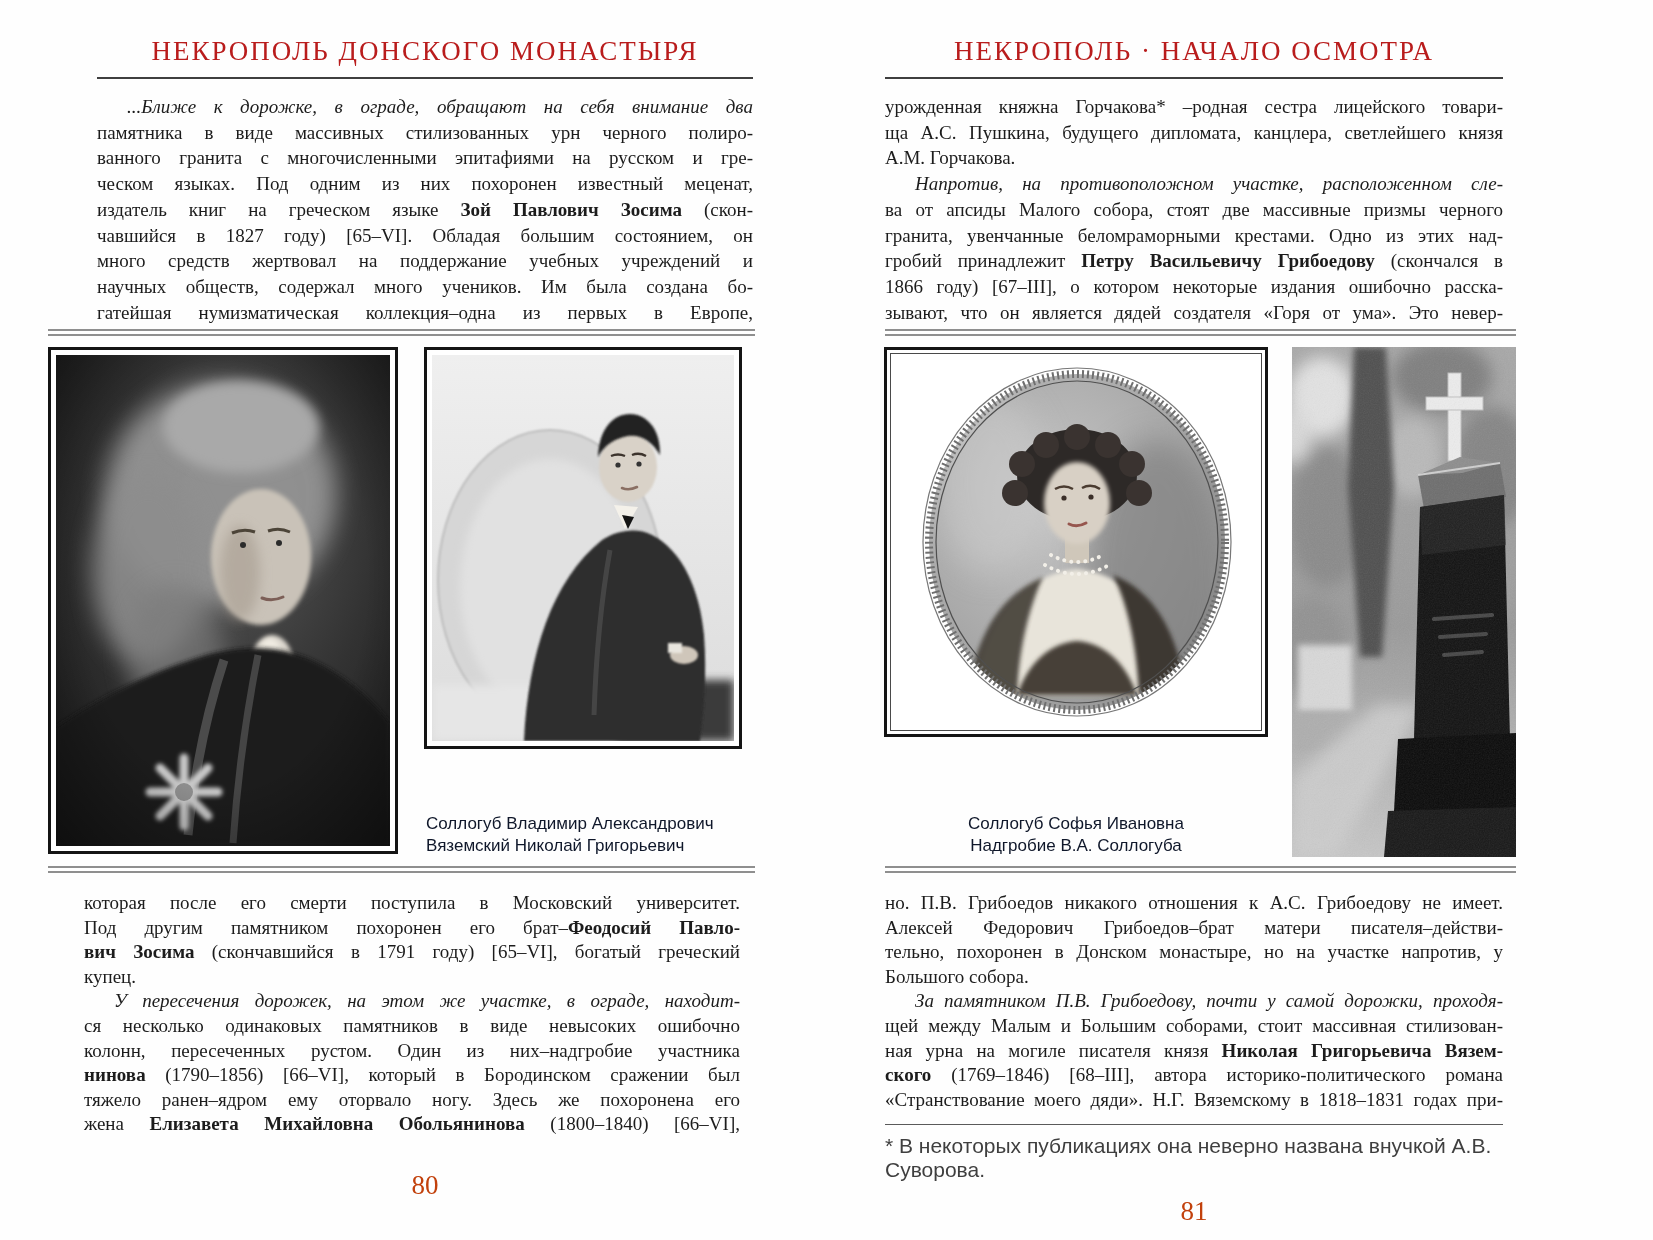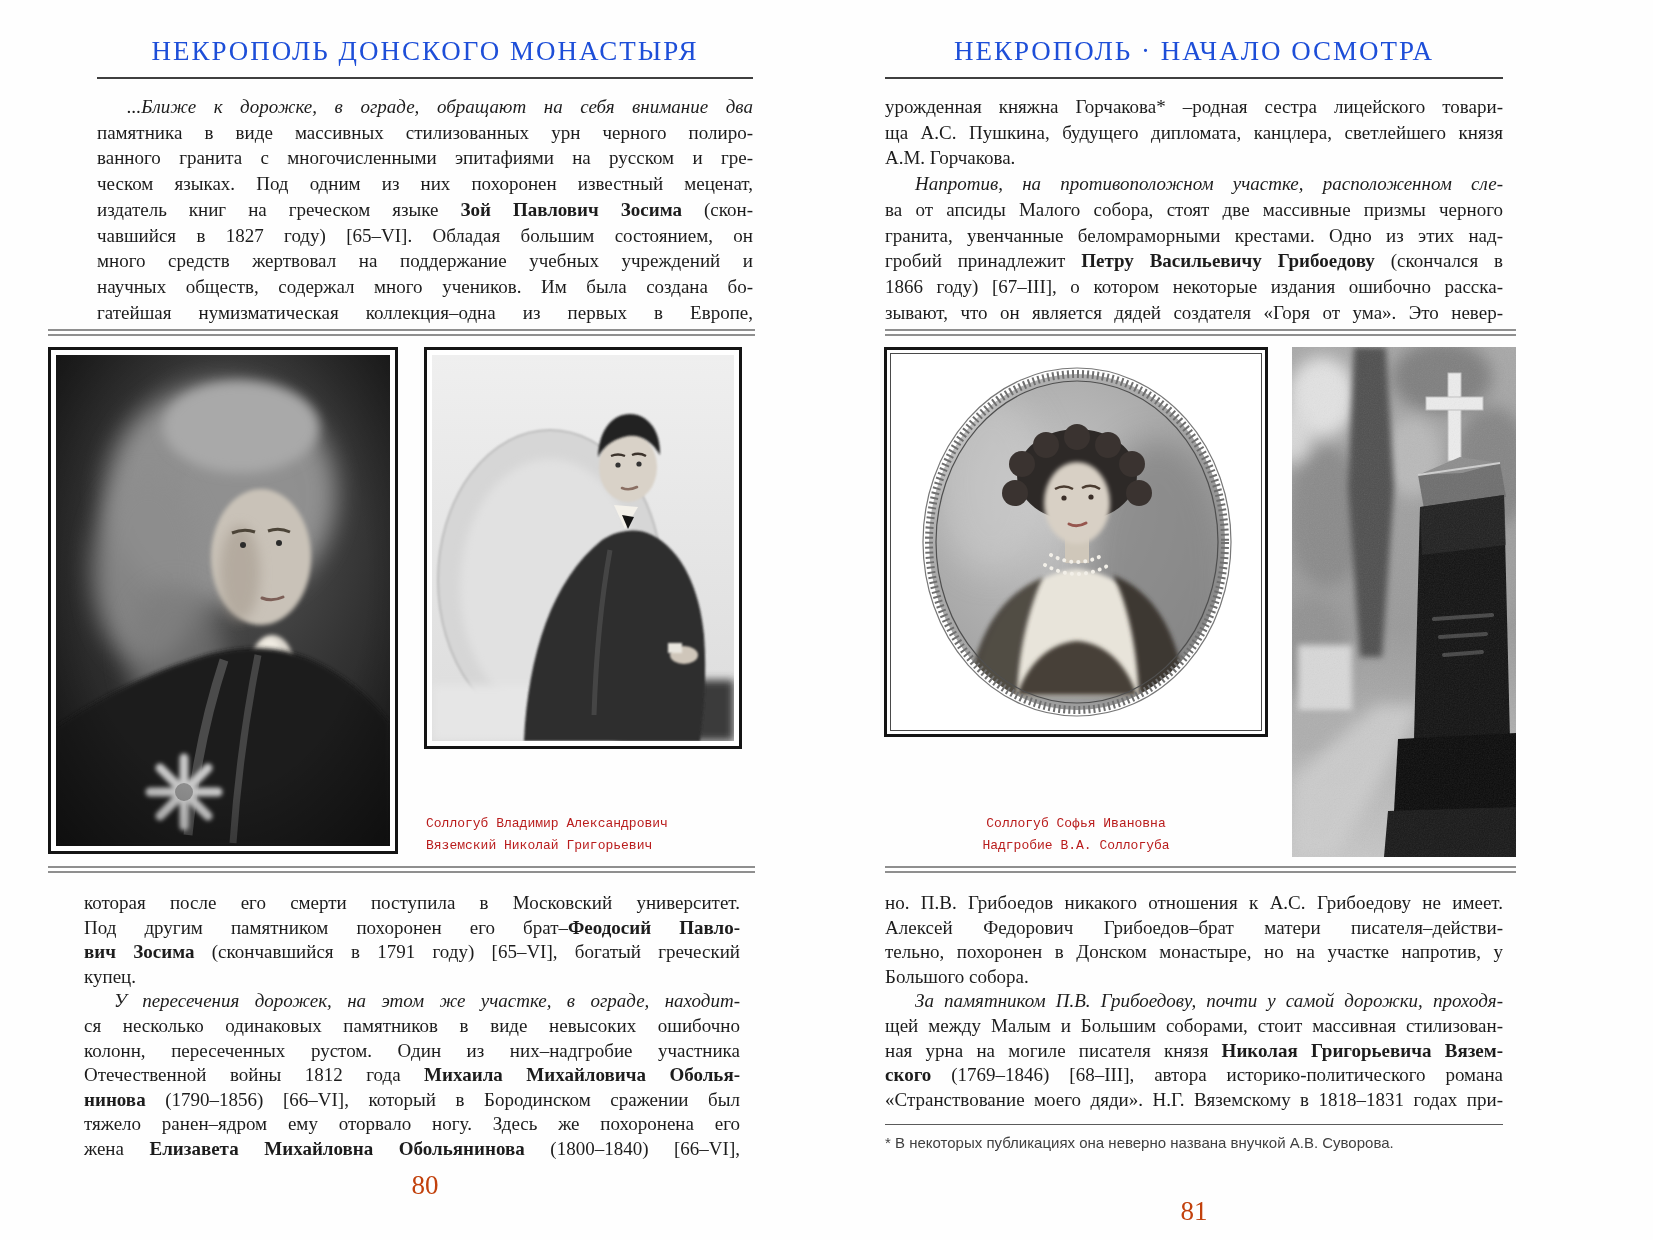--- a/index.html
+++ b/index.html
@@ -1,39 +1,39 @@
 <!DOCTYPE html>
 <html><head>
 <meta charset="utf-8">
 <style>
   html,body{margin:0;padding:0;background:#ffffff;}
   .spread{position:relative;width:1653px;height:1240px;background:#fefefe;overflow:hidden;
           font-family:"Liberation Serif", serif;color:#1c1c1c;}
   .abs{position:absolute;}
-  .runhead{font-size:27px;letter-spacing:2px;text-align:center;color:#1d4ed8;white-space:nowrap;}
+  .runhead{font-size:27px;letter-spacing:2px;text-align:center;color:#b91c1c;white-space:nowrap;}
   .headrule{height:2px;background:#3f3f3f;}
   .drule{height:7px;box-sizing:border-box;border-top:2px solid #8f8f8f;border-bottom:2px solid #8f8f8f;background:#ffffff;}
   .tb{font-size:19px;color:#1c1c1c;}
   .tb1{line-height:25.7px;}
   .tb2{line-height:24.6px;}
   .tline{text-align:justify;text-align-last:justify;white-space:nowrap;}
   .tline.last{text-align-last:left;}
   .tline.ind{text-indent:30px;font-style:italic;}
   .tline .b{font-weight:bold;}
   .pframe{box-sizing:border-box;border:3px solid #141414;background:#ffffff;padding:5px;}
   .pframe svg{display:block;width:100%;height:100%;}
   .panel{box-sizing:border-box;border:3px solid #141414;background:#ffffff;}
   .panel-inner{position:absolute;left:3px;top:3px;right:3px;bottom:3px;border:1px solid #4a4a4a;}
   .panel-inner svg{position:absolute;left:10px;top:9px;}
   .photo svg{display:block;width:100%;height:100%;}
-  .caption{font-family:Liberation Mono, monospace;font-size:13px;line-height:22px;color:#b91c1c;}
+  .caption{font-family:Liberation Sans, sans-serif;font-size:17px;line-height:22px;color:#0f172a;}
   .cap-right{text-align:center;}
   .pagenum{font-size:27px;text-align:center;color:#c2410c;}
   .footrule{height:1px;background:#5a5a5a;}
-  .footnote{font-family:"Liberation Sans", sans-serif;font-size:15px;color:#3f3f3f;}
+  .footnote{font-family:"Liberation Sans", sans-serif;font-size:21px;color:#3f3f3f;}
 </style>
 </head>
 <body>
 
 <div class="spread">
 
   <section class="abs" style="left:0;top:0;width:790px;height:1240px;">
     <div class="abs runhead" style="left:97px;top:36px;width:656px;">НЕКРОПОЛЬ ДОНСКОГО МОНАСТЫРЯ</div>
     <div class="abs headrule" style="left:97px;top:77px;width:656px;"></div>
 
@@ -144,21 +144,20 @@
     <div class="abs drule" style="left:48px;top:866px;width:707px;"></div>
 
     <div class="abs tb tb2" style="left:84px;top:891px;width:656px;">
         <div class="tline"><span>которая после его смерти поступила в Московский университет.</span></div>
         <div class="tline"><span>Под другим памятником похоронен его брат–</span><span class="b">Феодосий Павло-</span></div>
         <div class="tline"><span class="b">вич Зосима</span><span> (скончавшийся в 1791 году) [65–VI], богатый греческий</span></div>
         <div class="tline last"><span>купец.</span></div>
         <div class="tline ind"><span>У пересечения дорожек, на этом же участке, в ограде, находит-</span></div>
         <div class="tline"><span>ся несколько одинаковых памятников в виде невысоких ошибочно</span></div>
         <div class="tline"><span>колонн, пересеченных рустом. Один из них–надгробие участника</span></div>
-        <div class="tline"><span>Отечественной войны 1812 года </span><span class="b">Михаила Михайловича Оболья-</span></div>
         <div class="tline"><span class="b">нинова</span><span> (1790–1856) [66–VI], который в Бородинском сражении был</span></div>
         <div class="tline"><span>тяжело ранен–ядром ему оторвало ногу. Здесь же похоронена его</span></div>
         <div class="tline"><span>жена </span><span class="b">Елизавета Михайловна Обольянинова</span><span> (1800–1840) [66–VI],</span></div>
       </div>
 
     <div class="abs pagenum" style="left:97px;top:1170px;width:656px;">80</div>
   </section>
 
   <section class="abs" style="left:810px;top:0;width:843px;height:1240px;">
     <div class="abs runhead" style="left:75px;top:36px;width:618px;">НЕКРОПОЛЬ · НАЧАЛО ОСМОТРА</div>

